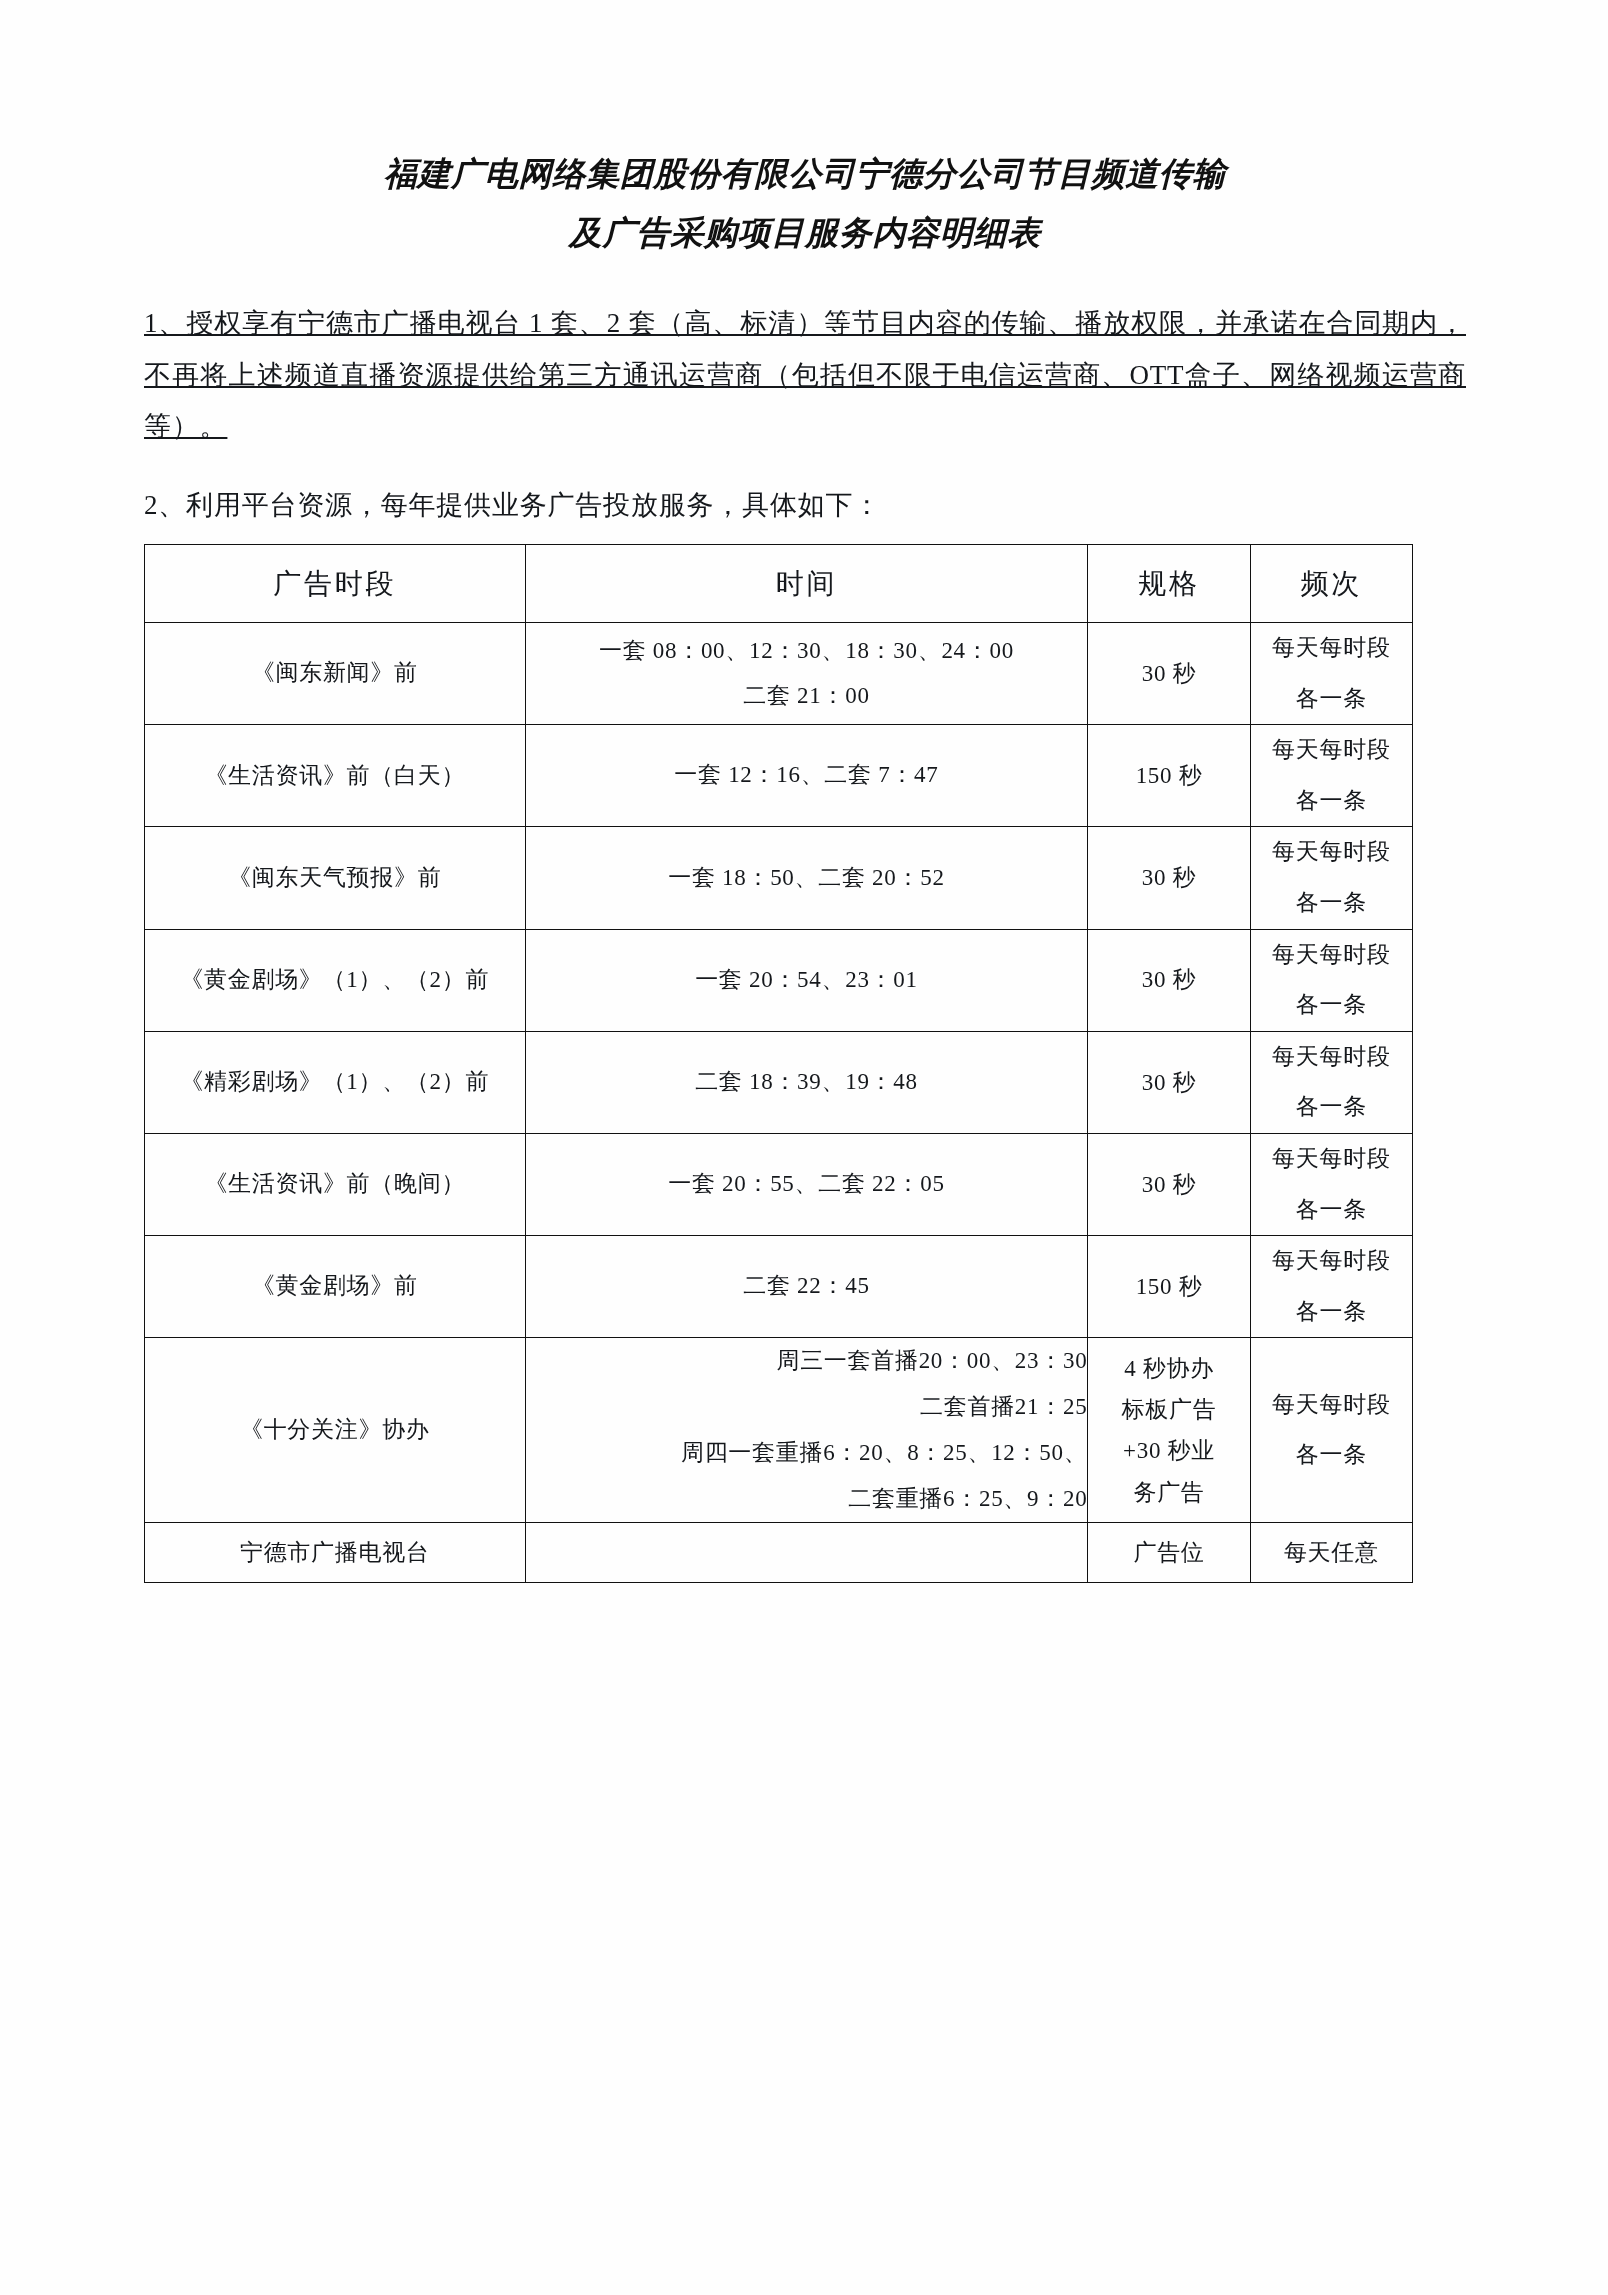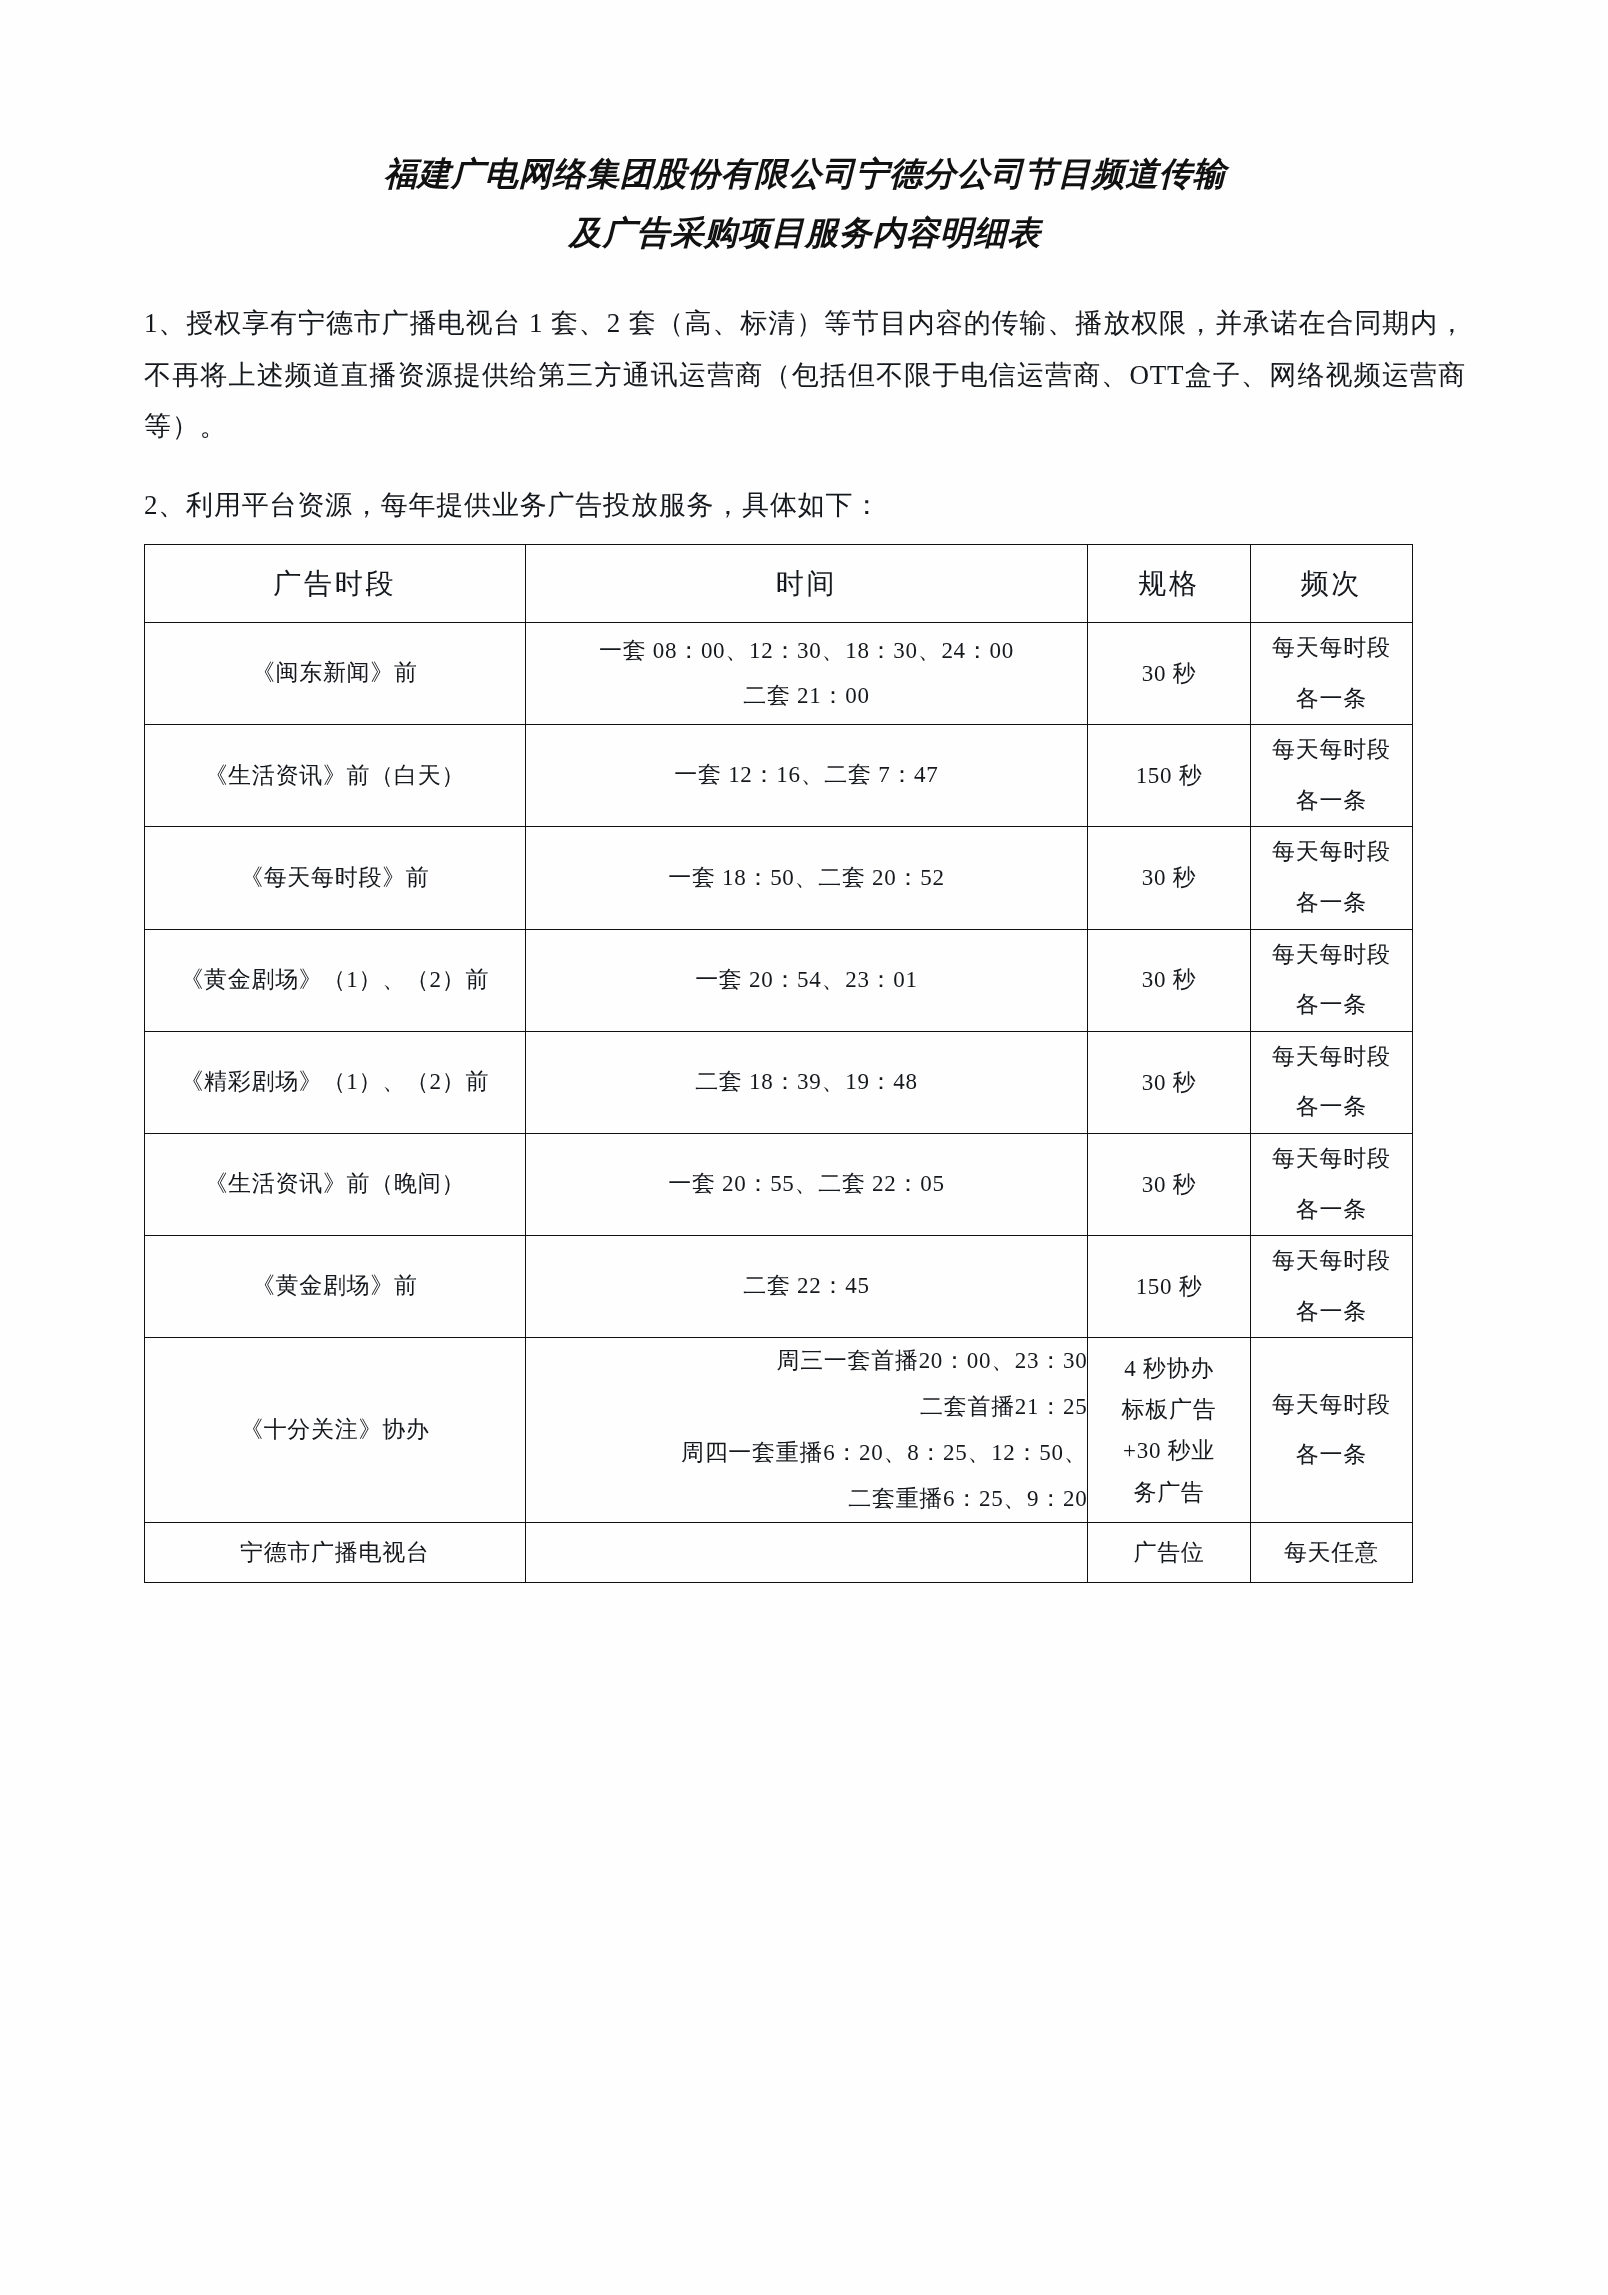--- a/index.html
+++ b/index.html
@@ -42,20 +42,21 @@
   .para {
     font-size: 27px;
     line-height: 1.92;
     letter-spacing: 0.8px;
     margin-top: 27px;
     text-align: justify;
     color: #15181c;
   }
   .para.first {
     margin-top: 41px;
+    text-decoration: underline;
   }
   .para.second {
     margin-top: 23px;
     margin-bottom: 12px;
   }
   table.svc {
     border-collapse: collapse;
     width: 1269px;
     margin-top: 9.4px;
     table-layout: fixed;
@@ -153,21 +154,21 @@
             </td>
             <td class="rowcell spec">
               <span>150 秒</span>
             </td>
             <td class="rowcell freq">
               <span>每天每时段</span>
               <span>各一条</span>
             </td>
           </tr>
           <tr>
-            <td class="rowcell">《每天每时段》前</td>
+            <td class="rowcell">《闽东天气预报》前</td>
             <td class="rowcell time-multi">
               <span>一套 18：50、二套 20：52</span>
             </td>
             <td class="rowcell spec">
               <span>30 秒</span>
             </td>
             <td class="rowcell freq">
               <span>每天每时段</span>
               <span>各一条</span>
             </td>

